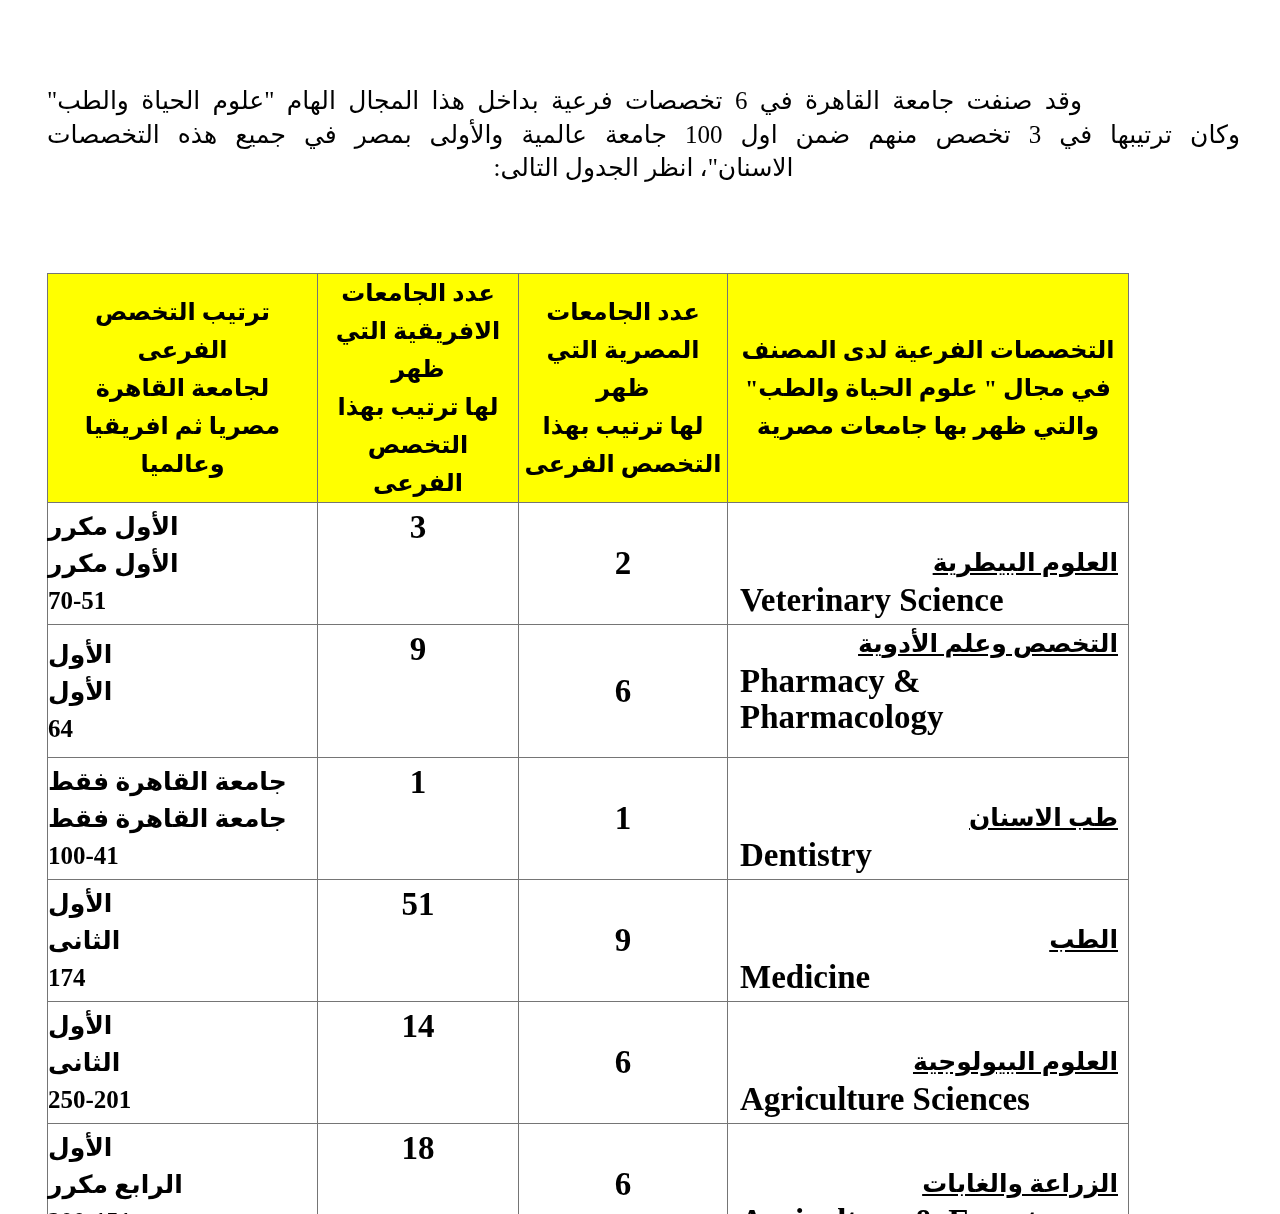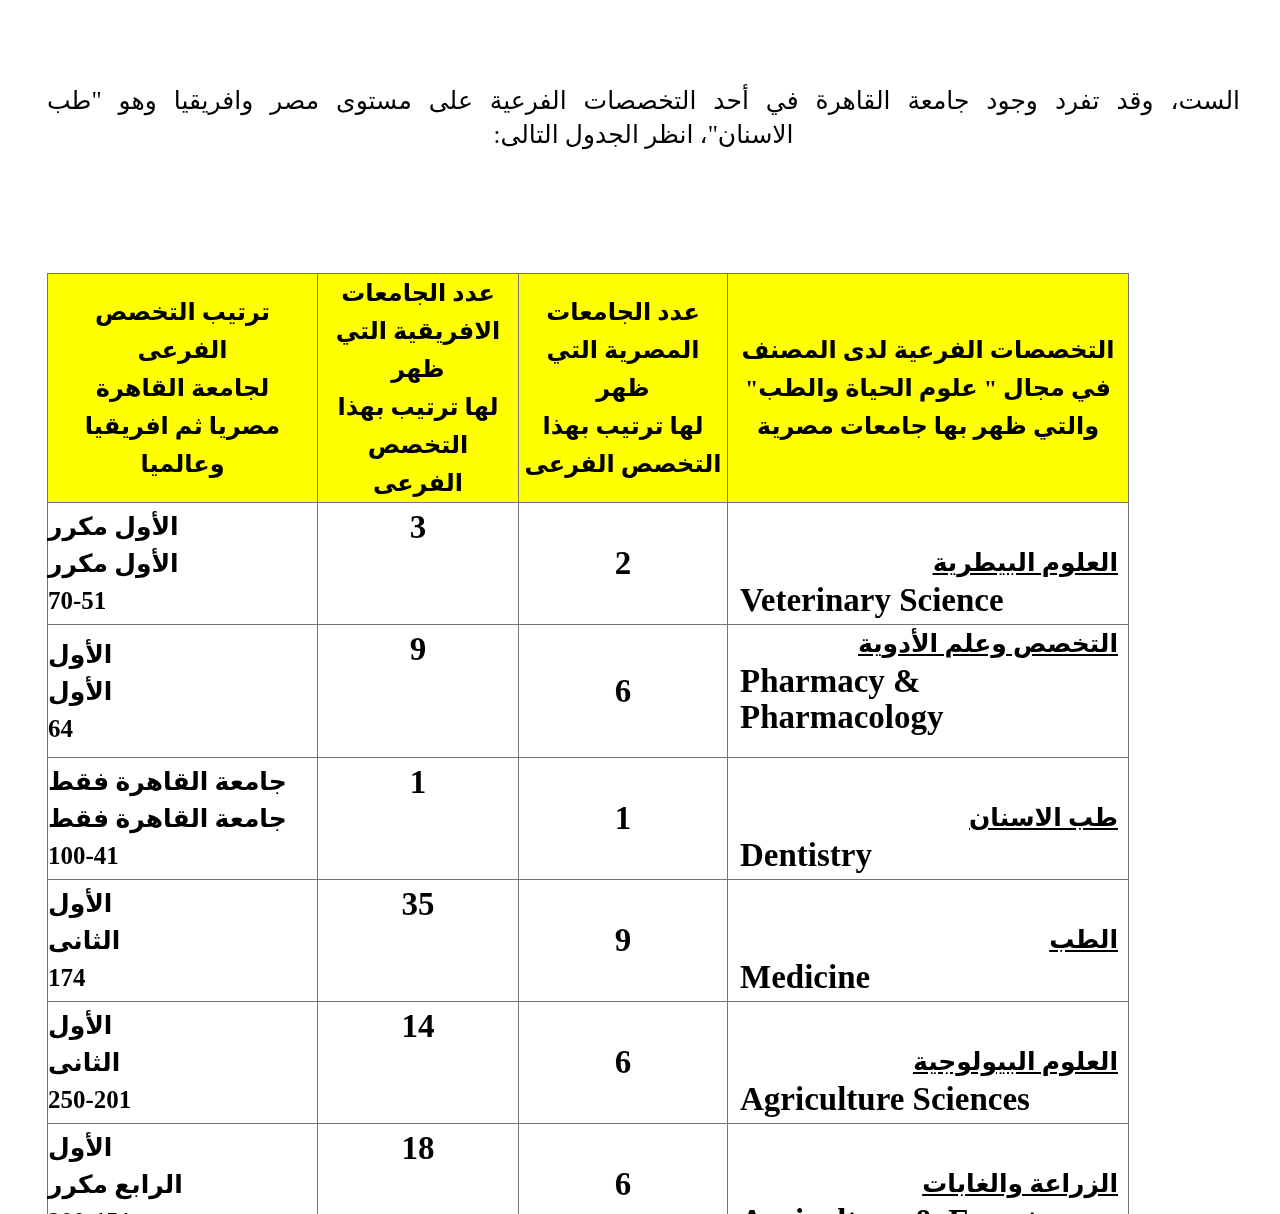--- a/index.html
+++ b/index.html
@@ -93,21 +93,22 @@
   
   .rankings tbody tr:nth-child(2) td.specialty-cell {
     vertical-align: middle;
     padding-bottom: 22px;
   }
 </style>
 </head>
 <body>
 
 <div class="intro">
-  <div class="line">الست، وقد تفرد وجود جامعة القاهرة في أحد التخصصات الفرعية على مستوى مصر وافريقيا وهو "طب</div>
+  <div class="line first">وقد صنفت جامعة القاهرة في 6 تخصصات فرعية بداخل هذا المجال الهام "علوم الحياة والطب"</div>
+  <div class="line">وكان ترتيبها في 3 تخصص منهم ضمن اول 100 جامعة عالمية والأولى بمصر في جميع هذه التخصصات</div>
   <div class="line last">الاسنان"، انظر الجدول التالى:</div>
 </div>
 
 <table class="rankings">
   <colgroup>
     <col style="width:401px">
     <col style="width:209px">
     <col style="width:201px">
     <col style="width:270px">
   </colgroup>
@@ -163,21 +164,21 @@
       <td class="rank-cell">جامعة القاهرة فقط
 جامعة القاهرة فقط
 100-41</td>
     </tr>
     <tr>
       <td class="specialty-cell">
         <div class="name-ar">الطب</div>
         <div class="name-en">Medicine</div>
       </td>
       <td class="egyptian-cell">9</td>
-      <td class="african-cell">35</td>
+      <td class="african-cell">51</td>
       <td class="rank-cell">الأول
 الثانى
 174</td>
     </tr>
     <tr>
       <td class="specialty-cell">
         <div class="name-ar">العلوم البيولوجية</div>
         <div class="name-en">Agriculture Sciences</div>
       </td>
       <td class="egyptian-cell">6</td>

